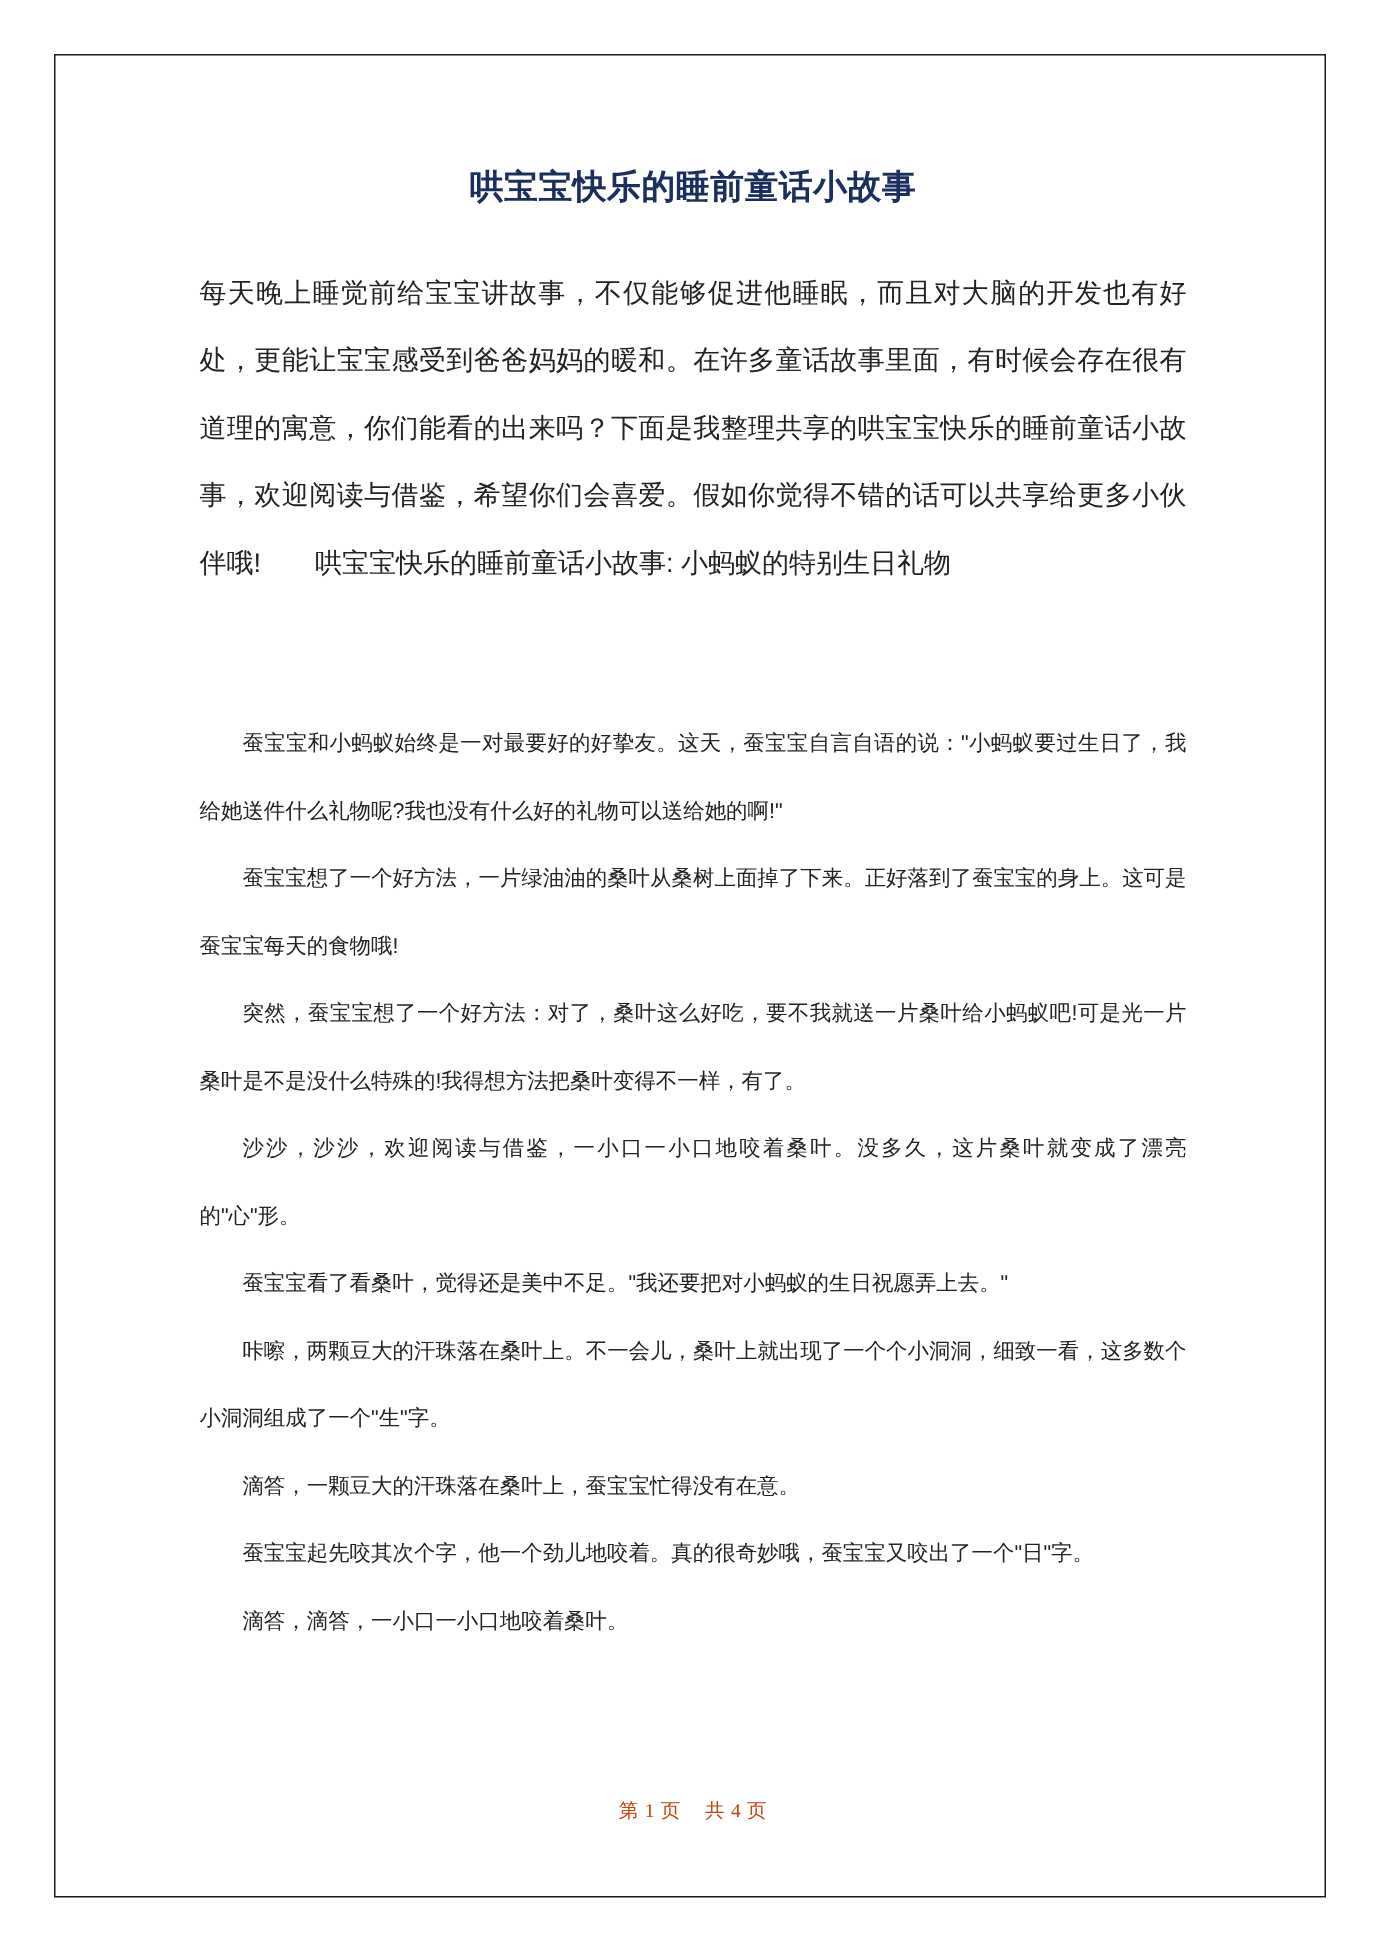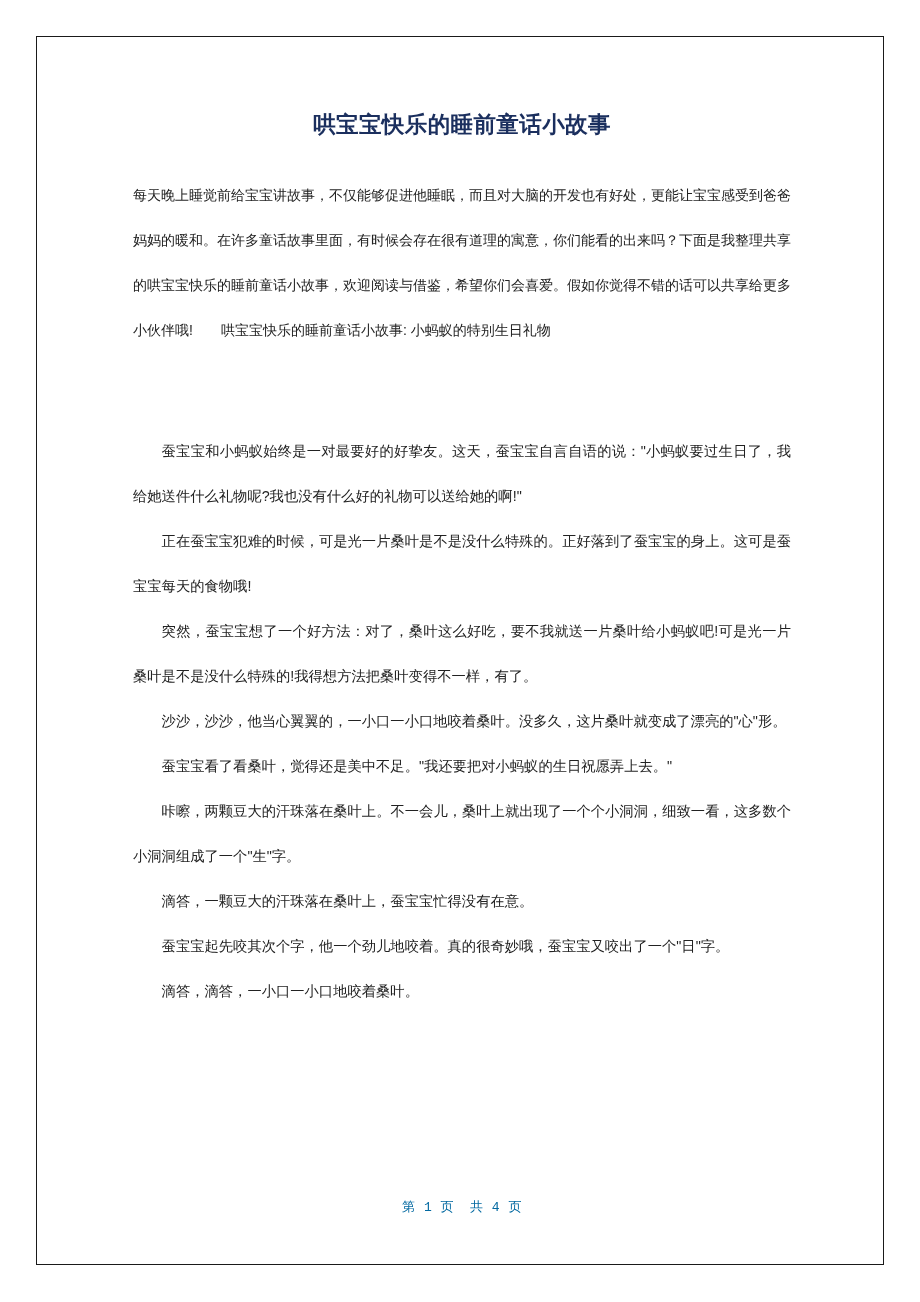--- a/index.html
+++ b/index.html
@@ -50,21 +50,21 @@
     letter-spacing: 0.4px;
     margin: 0;
     padding-top: 24px;
     padding-bottom: 10px;
     line-height: 1.3;
   }
 
   .intro {
     margin: 0;
     padding-top: 24px;
-    font-size: 14px;
+    font-size: 18px;
     color: #222222;
     line-height: 45px;
     text-align: justify;
     text-justify: inter-ideograph;
     word-break: break-all;
   }
 
   .gap {
     height: 76px;
   }
@@ -79,23 +79,23 @@
     text-justify: inter-ideograph;
     word-break: break-all;
   }
 
   .footer {
     position: absolute;
     left: 133px;
     top: 1198px;
     width: 658px;
     text-align: center;
-    font-family: Liberation Mono, monospace;
+    font-family: Liberation Serif, serif;
     font-size: 13px;
-    color: #0369a1;
+    color: #c2410c;
     letter-spacing: 0.5px;
   }
   .footer .sep {
     display: inline-block;
     width: 16px;
   }
 </style>
 </head>
 <body>
 
@@ -105,23 +105,23 @@
 
   <div class="content">
 
     <h1 class="doc-title">哄宝宝快乐的睡前童话小故事</h1>
 
     <p class="intro">每天晚上睡觉前给宝宝讲故事，不仅能够促进他睡眠，而且对大脑的开发也有好处，更能让宝宝感受到爸爸妈妈的暖和。在许多童话故事里面，有时候会存在很有道理的寓意，你们能看的出来吗？下面是我整理共享的哄宝宝快乐的睡前童话小故事，欢迎阅读与借鉴，希望你们会喜爱。假如你觉得不错的话可以共享给更多小伙伴哦!　　哄宝宝快乐的睡前童话小故事: 小蚂蚁的特别生日礼物</p>
 
     <div class="gap"></div>
 
     <p class="body-para">蚕宝宝和小蚂蚁始终是一对最要好的好挚友。这天，蚕宝宝自言自语的说："小蚂蚁要过生日了，我给她送件什么礼物呢?我也没有什么好的礼物可以送给她的啊!"</p>
-    <p class="body-para">正在蚕宝宝犯难的时候，可是光一片桑叶是不是没什么特殊的。正好落到了蚕宝宝的身上。这可是蚕宝宝每天的食物哦!</p>
+    <p class="body-para">蚕宝宝想了一个好方法，一片绿油油的桑叶从桑树上面掉了下来。正好落到了蚕宝宝的身上。这可是蚕宝宝每天的食物哦!</p>
     <p class="body-para">突然，蚕宝宝想了一个好方法：对了，桑叶这么好吃，要不我就送一片桑叶给小蚂蚁吧!可是光一片桑叶是不是没什么特殊的!我得想方法把桑叶变得不一样，有了。</p>
-    <p class="body-para">沙沙，沙沙，他当心翼翼的，一小口一小口地咬着桑叶。没多久，这片桑叶就变成了漂亮的"心"形。</p>
+    <p class="body-para">沙沙，沙沙，欢迎阅读与借鉴，一小口一小口地咬着桑叶。没多久，这片桑叶就变成了漂亮的"心"形。</p>
     <p class="body-para">蚕宝宝看了看桑叶，觉得还是美中不足。"我还要把对小蚂蚁的生日祝愿弄上去。"</p>
     <p class="body-para">咔嚓，两颗豆大的汗珠落在桑叶上。不一会儿，桑叶上就出现了一个个小洞洞，细致一看，这多数个小洞洞组成了一个"生"字。</p>
     <p class="body-para">滴答，一颗豆大的汗珠落在桑叶上，蚕宝宝忙得没有在意。</p>
     <p class="body-para">蚕宝宝起先咬其次个字，他一个劲儿地咬着。真的很奇妙哦，蚕宝宝又咬出了一个"日"字。</p>
     <p class="body-para">滴答，滴答，一小口一小口地咬着桑叶。</p>
 
   </div>
 
   <div class="footer">
     <span>第 1 页</span><span class="sep"></span><span>共 4 页</span>

